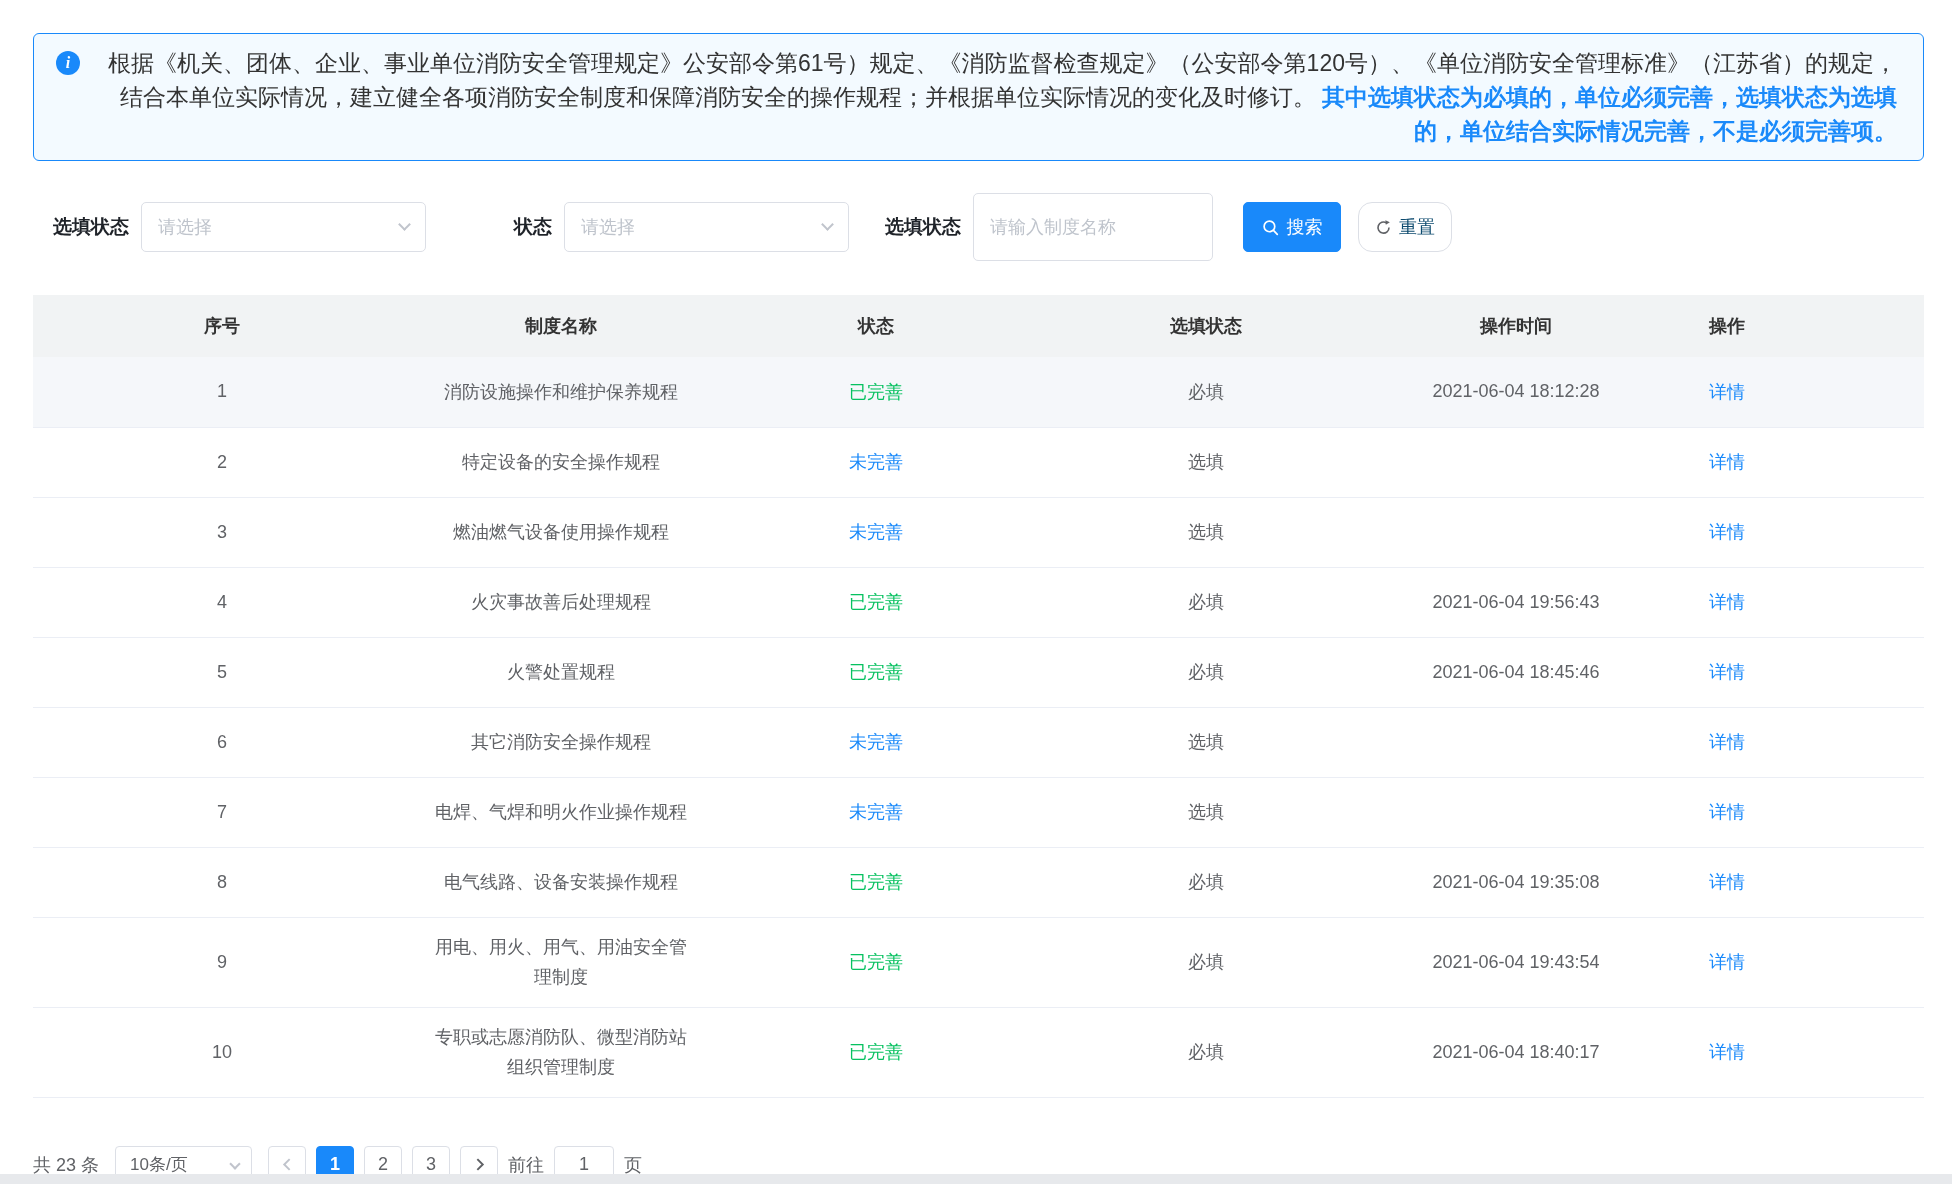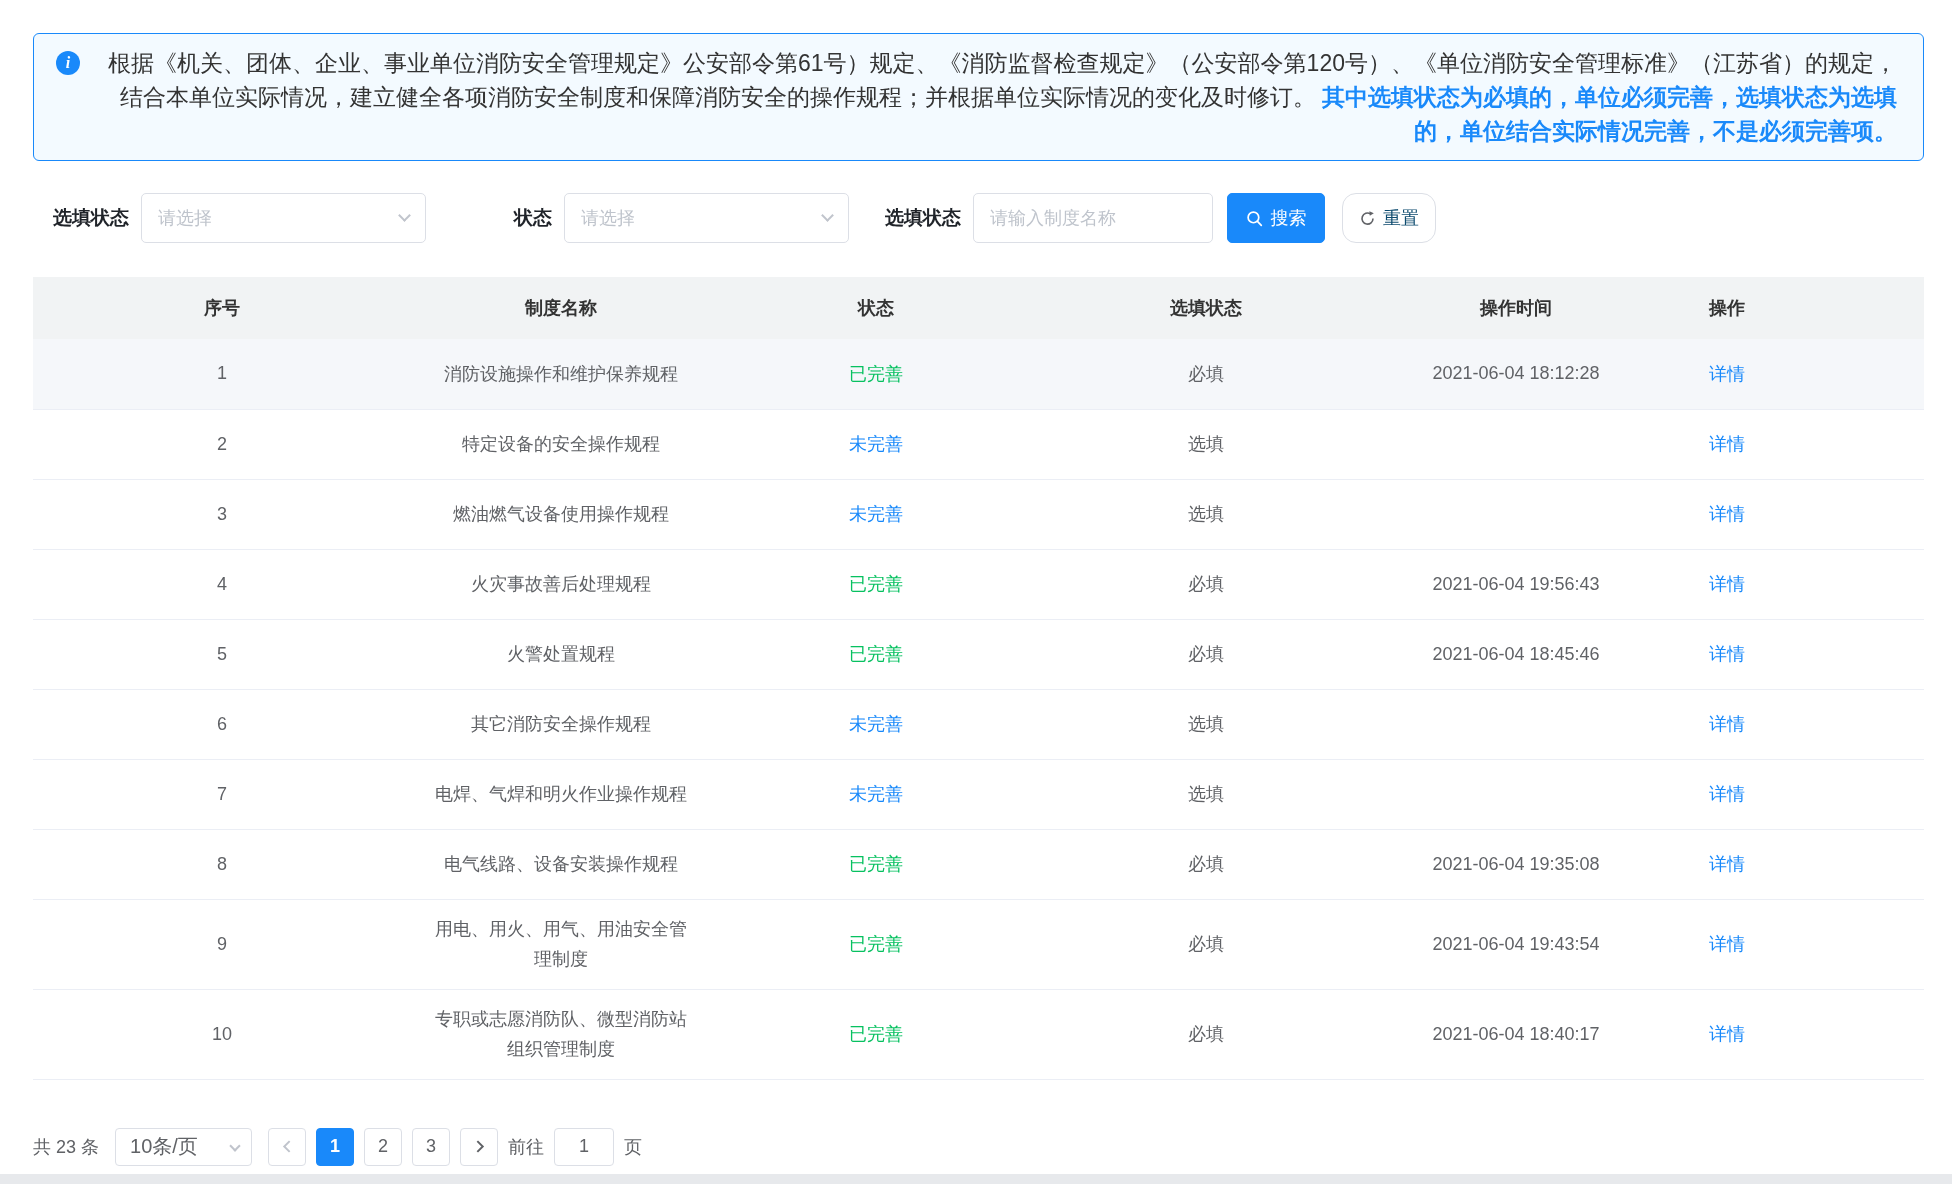--- a/index.html
+++ b/index.html
@@ -19,45 +19,45 @@
   .filter-row { display:flex; align-items:center; margin-top:32px; padding-left:20px; }
   .f-group { display:flex; align-items:center; }
   .f-label { font-size:19px; font-weight:bold; color:#1f2329; margin-right:12px; white-space:nowrap; }
   .select { position:relative; width:285px; height:50px; border:1px solid #dcdfe6; border-radius:5px;
             background:#fff; display:flex; align-items:center; padding:0 36px 0 16px; cursor:pointer; }
   .select .ph { font-size:18px; color:#bfc4cc; }
   .caret { position:absolute; right:16px; top:17px; width:9px; height:9px;
            border-right:2px solid #c0c4cc; border-bottom:2px solid #c0c4cc; transform:rotate(45deg); }
   .caret-sm { right:12px; top:13px; width:8px; height:8px; }
   .gap-a { margin-right:88px; } .gap-b { margin-right:36px; }
-  .text-input { width:240px; height:50px; border:1px solid #dcdfe6; border-radius:5px; padding:0 16px;
+  .text-input { width:240px; height:68px; border:1px solid #dcdfe6; border-radius:5px; padding:0 16px;
                 font-size:18px; color:#606266; outline:none; font-family:inherit; }
   ::placeholder { color:#bfc4cc; opacity:1; }
   .btn { height:50px; border-radius:5px; font-size:18px; display:inline-flex; align-items:center;
          justify-content:center; gap:7px; cursor:pointer; border:1px solid transparent; font-family:inherit; }
-  .btn-primary { background:var(--accent,#1989fa); border-color:var(--accent,#1989fa); color:#fff; width:98px; margin-left:14px;gap:8px; }
+  .btn-primary { background:var(--accent,#1989fa); border-color:var(--accent,#1989fa); color:#fff; width:98px; margin-left:30px;gap:8px; }
   .btn-plain { background:#fff; color:#0c4a6e; border-color:#dcdfe6; width:94px; margin-left:17px;border-radius:14px; }
 
   
   table { margin-top:34px; width:100%; border-collapse:collapse; table-layout:fixed; }
   thead th { height:62px; background:#f1f3f4; font-size:18px; font-weight:bold; color:#333; text-align:center; }
   tbody td { height:70px; border-bottom:1px solid #ebeef5; font-size:18px; color:#606266; text-align:center; }
   tr.tall td { height:90px; }
   tr.hl td { background:#f5f7fa; }
   th.op, td.op { text-align:left; padding-left:48px; }
   .name-inner { display:inline-block; max-width:262px; line-height:30px; vertical-align:middle; }
   .status[data-status="done"] { color:var(--success,#07c160); }
   .status[data-status="undone"] { color:var(--accent,#1989fa); }
   .detail { color:var(--accent,#1989fa); cursor:pointer; text-decoration:none; }
 
   
   .pagination { margin-top:48px; display:flex; align-items:center; font-size:18px; color:#606266; }
   .pg-total { margin-right:16px; }
   .pg-size { position:relative; width:137px; height:38px; border:1px solid #dcdfe6; border-radius:4px;
-             display:flex; align-items:center; padding:0 30px 0 14px; margin-right:6px; cursor:pointer; font-size:20px; color:#606266; }
+             display:flex; align-items:center; padding:0 30px 0 14px; margin-right:6px; cursor:pointer; font-size:17px; color:#606266; }
   .pg-btn { min-width:38px; height:38px; border:1px solid #dcdfe6; border-radius:4px; background:#fff;
             display:inline-flex; align-items:center; justify-content:center; margin-left:10px; cursor:pointer;
             color:#606266; font-size:18px; font-family:inherit; }
   .pg-btn.disabled { color:#c0c4cc; }
   .pg-btn.active { background:var(--accent,#1989fa); border-color:var(--accent,#1989fa); color:#fff; font-weight:bold; }
   .pg-goto { display:flex; align-items:center; margin-left:10px; }
   .goto-input { width:60px; height:38px; border:1px solid #dcdfe6; border-radius:4px; text-align:center;
                 font-size:18px; color:#606266; margin:0 10px; outline:none; font-family:inherit; }
   .bottom-strip { position:absolute; left:0; right:0; bottom:0; height:10px; background:#e7e9ec; }
 </style>

